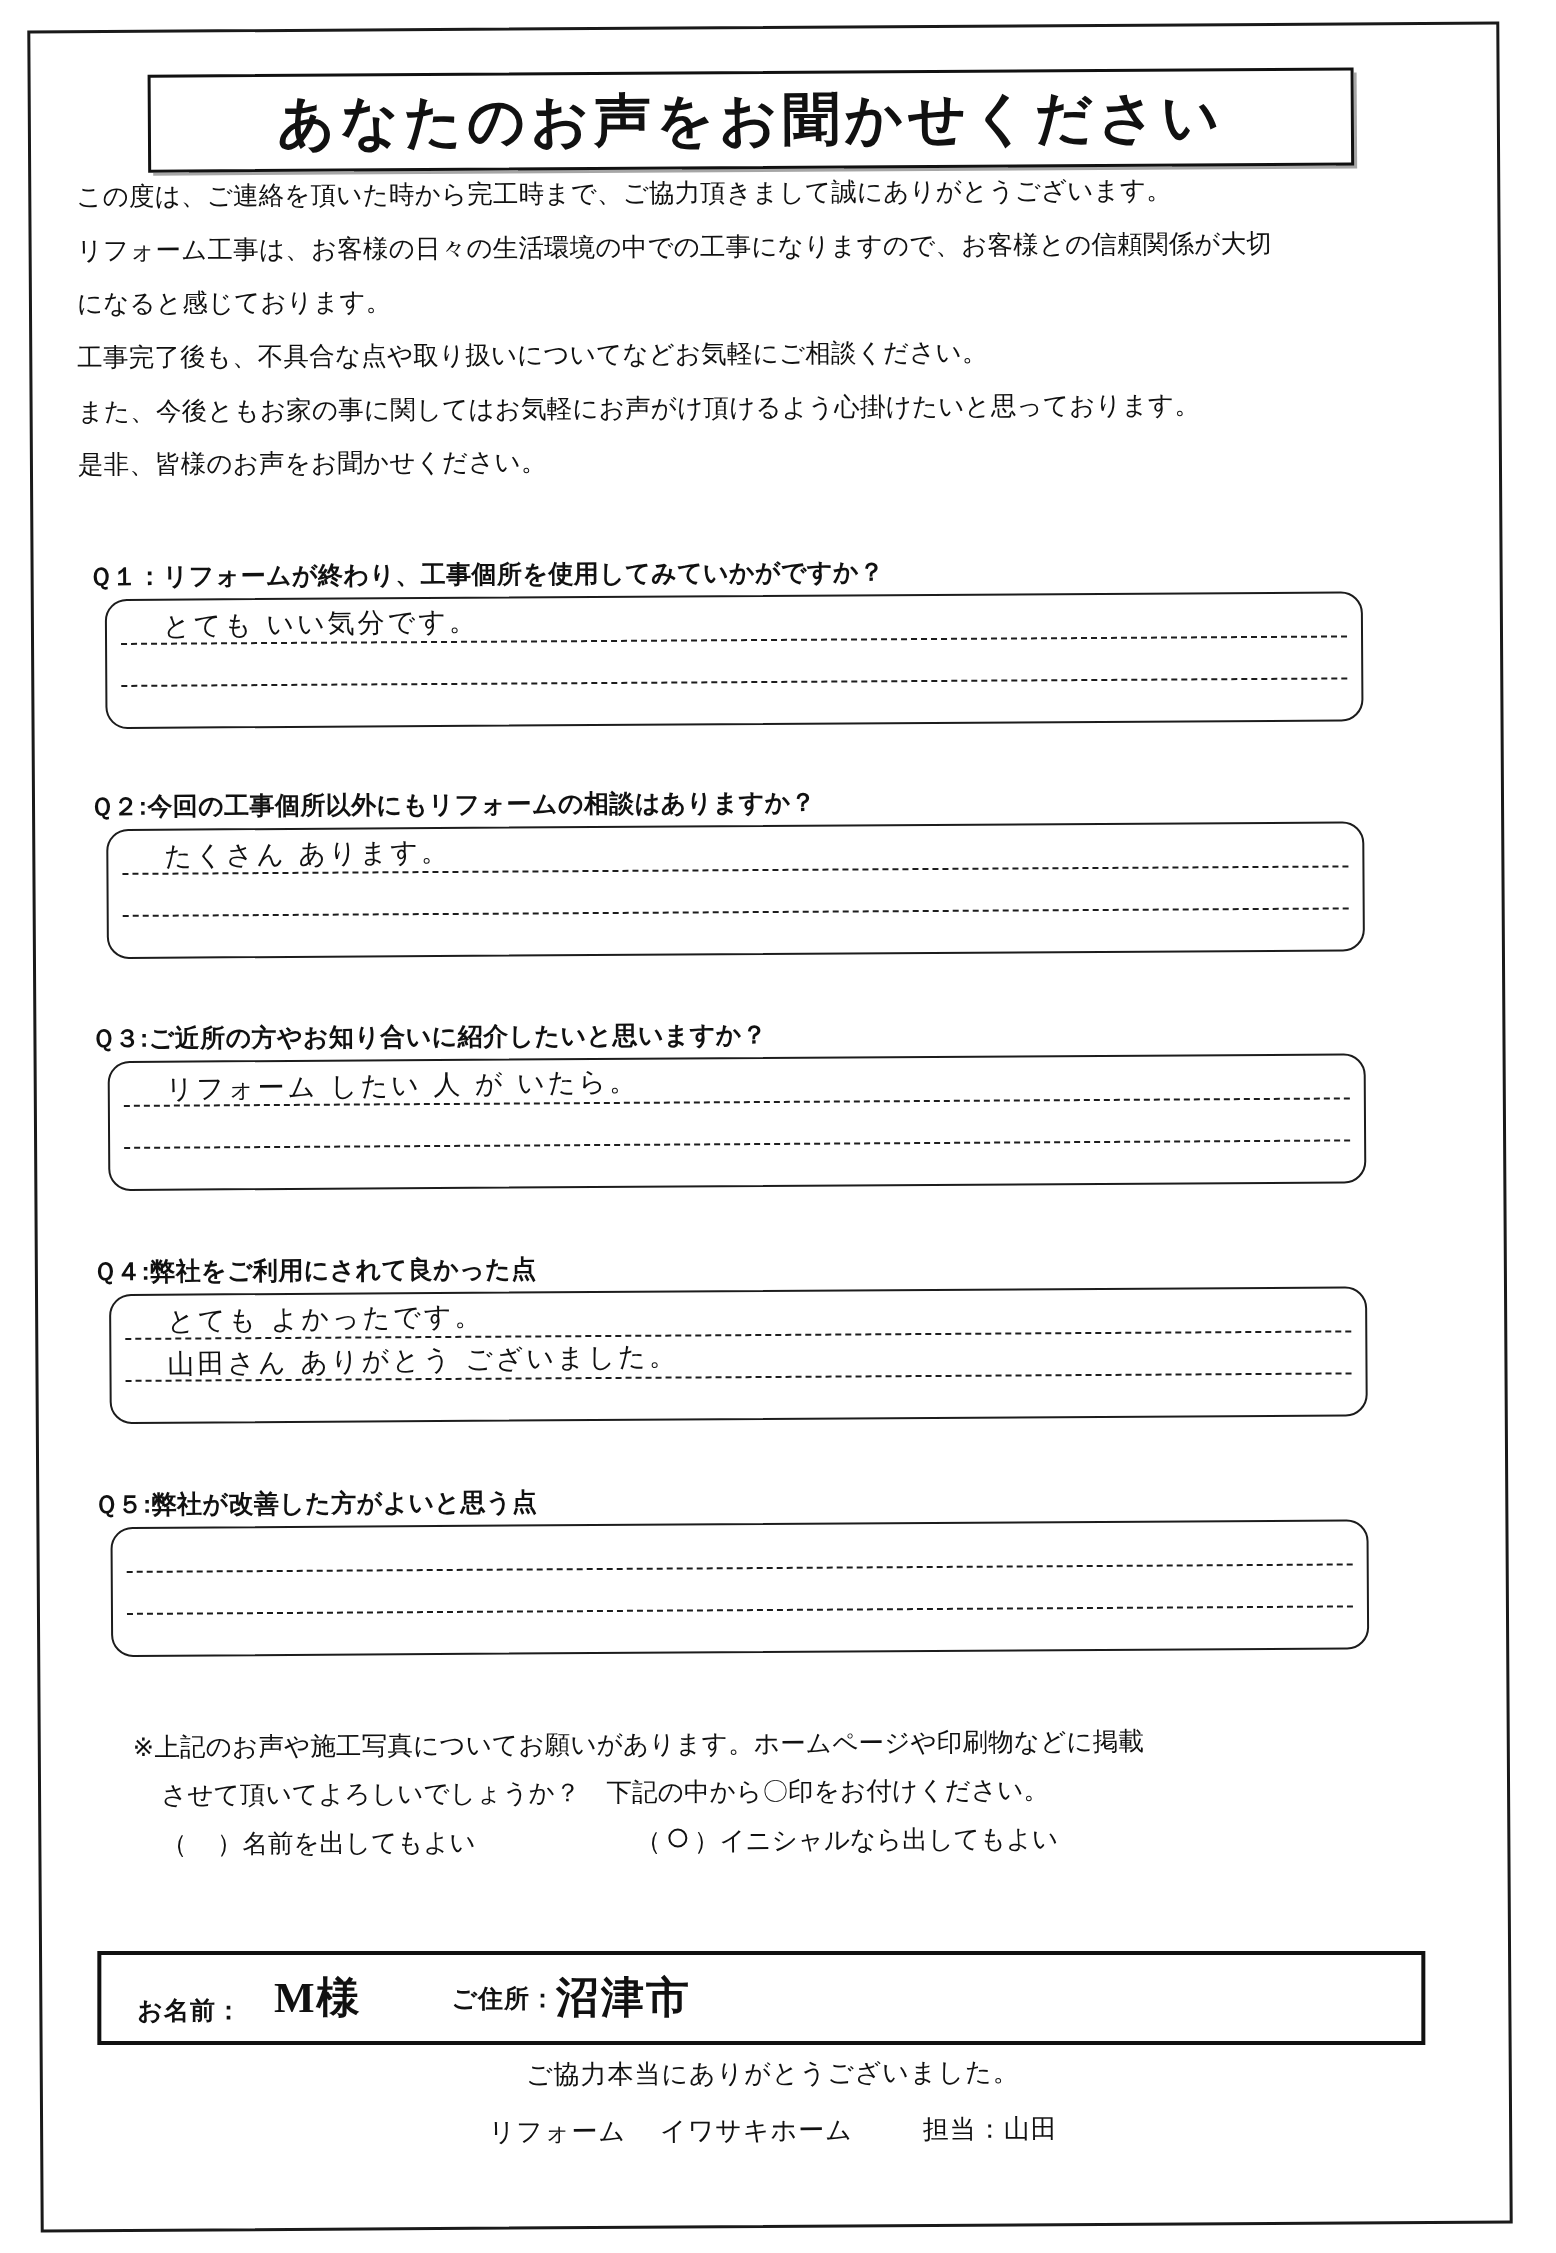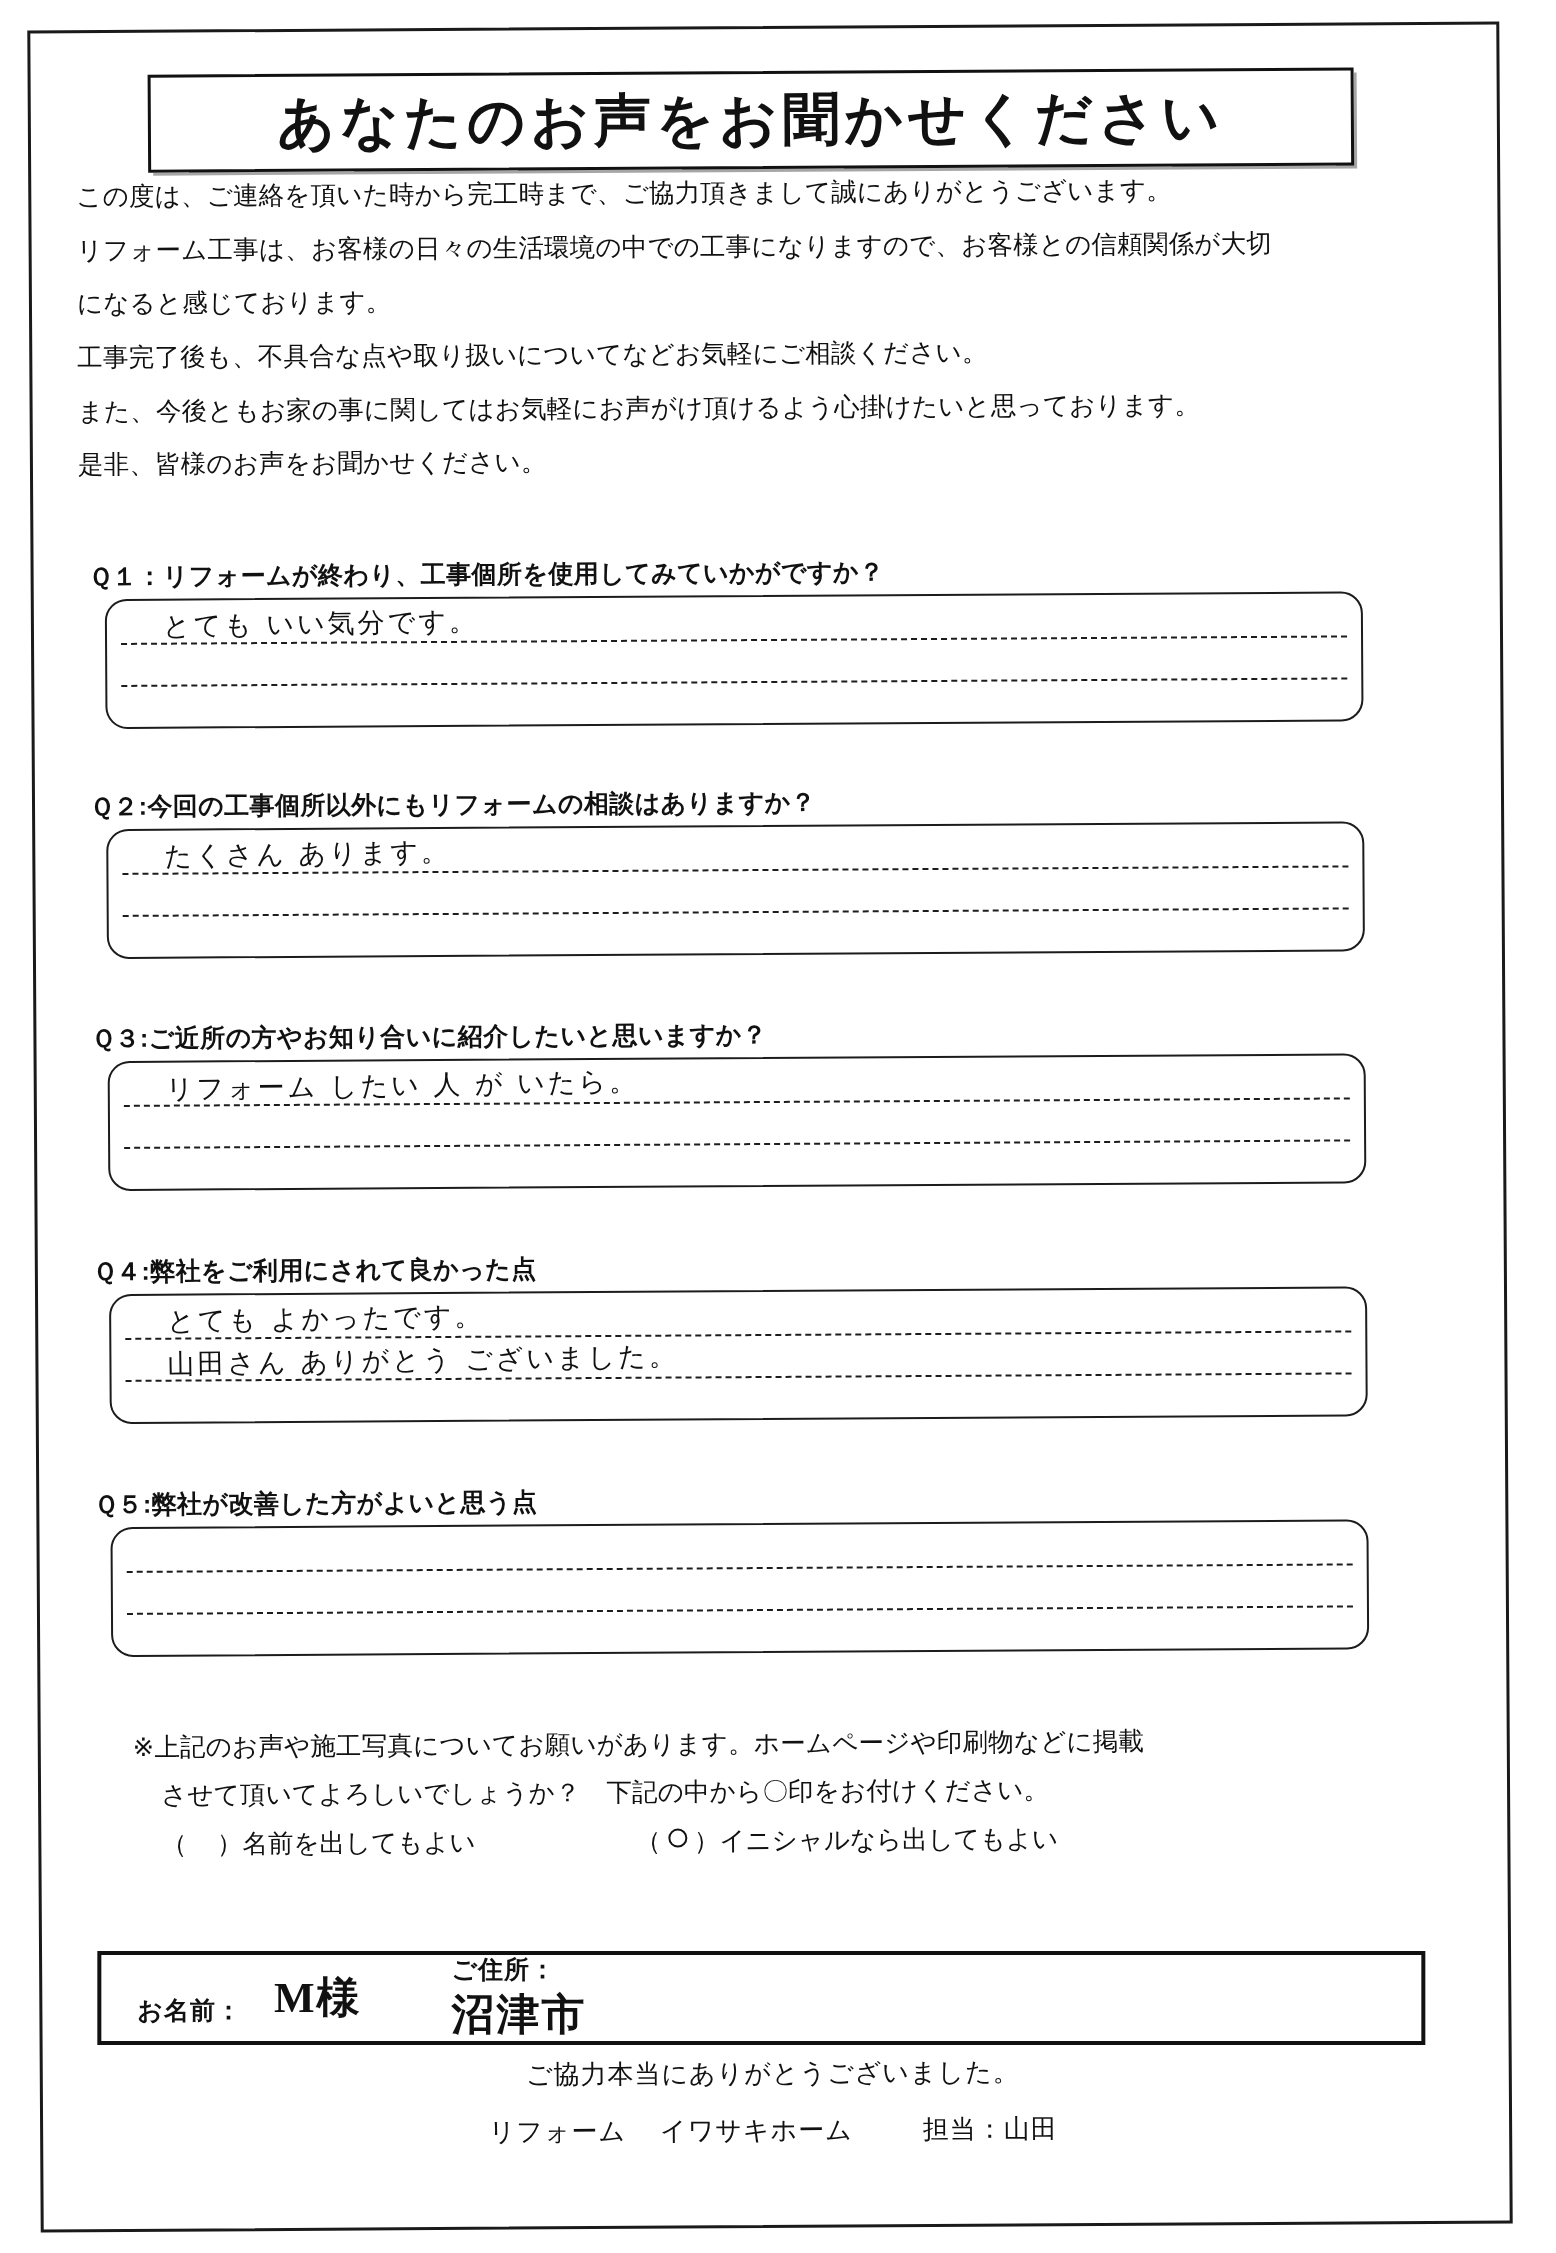--- a/index.html
+++ b/index.html
@@ -173,21 +173,21 @@
   }
   .id-value {
     font-size: 43px;
     font-weight: 700;
     letter-spacing: 2px;
     white-space: nowrap;
     font-family: "DejaVu Sans", "Liberation Sans", sans-serif;
   }
   .id-cell-name { padding-left: 36px; display: flex; align-items: flex-end; }
   .id-cell-name .id-value { margin-left: 32px; font-family: Liberation Serif, serif; }
-  .id-cell-addr { padding-left: 90px; display: flex; align-items: flex-start; flex-direction: column; }
+  .id-cell-addr { padding-left: 90px; display: flex; align-items: center; }
   .id-cell-addr .id-value { }
 
   
   .footer {
     position: absolute;
     left: 0;
     top: 2030px;
     width: 1466px;
     text-align: center;
   }

